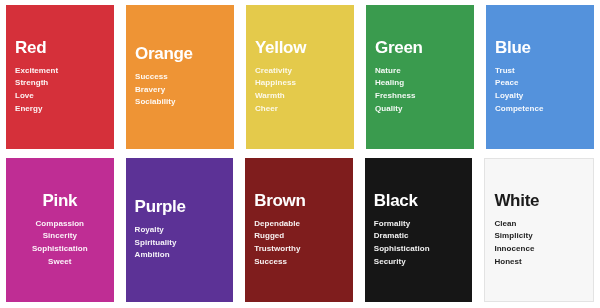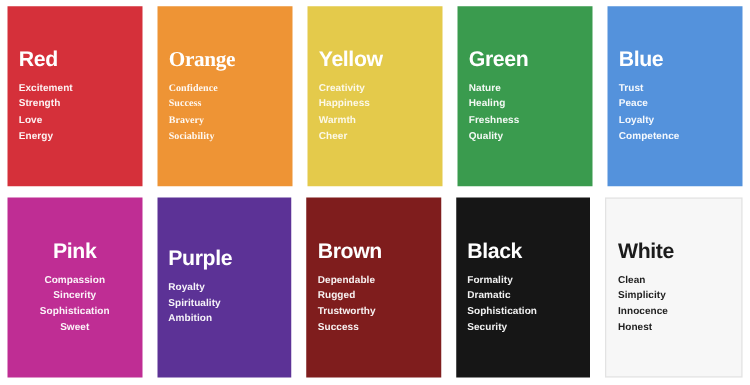--- a/index.html
+++ b/index.html
@@ -81,24 +81,23 @@
     <div class="grid-row">
       <div class="color-card on-dark" style="background: rgb(213, 48, 58);">
         <div class="card-heading">Red</div>
         <ul class="trait-list">
           <li class="trait-item">Excitement</li>
           <li class="trait-item">Strength</li>
           <li class="trait-item">Love</li>
           <li class="trait-item">Energy</li>
         </ul>
       </div>
-      <div class="color-card on-dark" style="background: rgb(238, 148, 53); font-family: Liberation Serif, serif;">
+      <div class="color-card on-dark" style="background: rgb(238, 148, 53);">
         <div class="card-heading">Orange</div>
         <ul class="trait-list">
-          <li class="trait-item">Confidence</li>
           <li class="trait-item">Success</li>
           <li class="trait-item">Bravery</li>
           <li class="trait-item">Sociability</li>
         </ul>
       </div>
       <div class="color-card on-dark pale" style="background: rgb(228, 202, 75); justify-content: center;">
         <div class="card-heading">Yellow</div>
         <ul class="trait-list">
           <li class="trait-item">Creativity</li>
           <li class="trait-item">Happiness</li>

